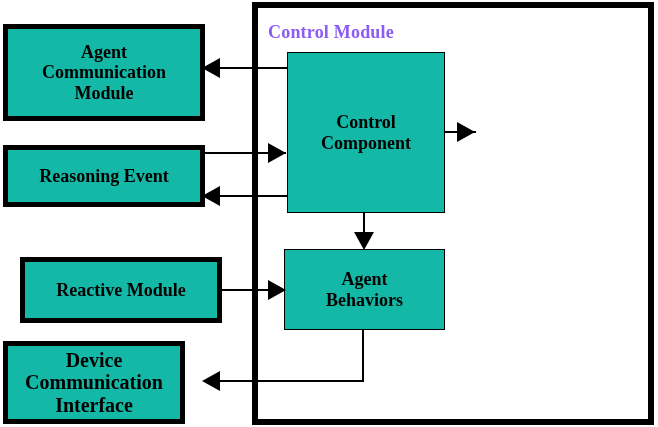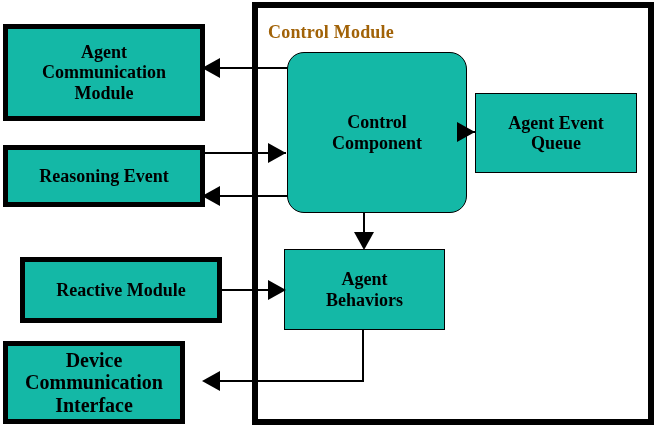--- a/index.html
+++ b/index.html
@@ -53,21 +53,21 @@
     border: 6px solid #000000;
     background: #ffffff;
     z-index: 2;
   }
   #control-module-title {
     position: absolute;
     left: 268px;
     top: 22px;
     font-size: 18px;
     font-weight: bold;
-    color: #a16207;
+    color: #8b5cf6;
     letter-spacing: 0.2px;
     z-index: 6;
     white-space: nowrap;
   }
   
   .hline {
     position: absolute;
     height: 2px;
     background: #000000;
     z-index: 4;
@@ -143,28 +143,24 @@
   <div class="box box-thick" style="left:20px; top:257px; width:202px; height:66px; font-size:18px;">
     <span class="box-label">Reactive Module</span>
   </div>
 
   <div class="box box-thick" style="left:3px; top:341px; width:182px; height:83px; font-size:20px;">
     <span class="box-label">Device
 Communication
 Interface</span>
   </div>
 
-  <div class="box box-thin" style="left:287px; top:52px; width:180px; height:161px; font-size:18px;border-radius:17px;">
+  <div class="box box-thin" style="left:287px; top:52px; width:158px; height:161px; font-size:18px;">
     <span class="box-label">Control
 Component</span>
   </div>
 
-  <div class="box box-thin" style="left:475px; top:93px; width:162px; height:80px; font-size:18px;">
-    <span class="box-label">Agent Event
-Queue</span>
-  </div>
 
   <div class="box box-thin" style="left:284px; top:249px; width:161px; height:81px; font-size:18px;">
     <span class="box-label">Agent
 Behaviors</span>
   </div>
 
 </div>
 
 </body></html>

